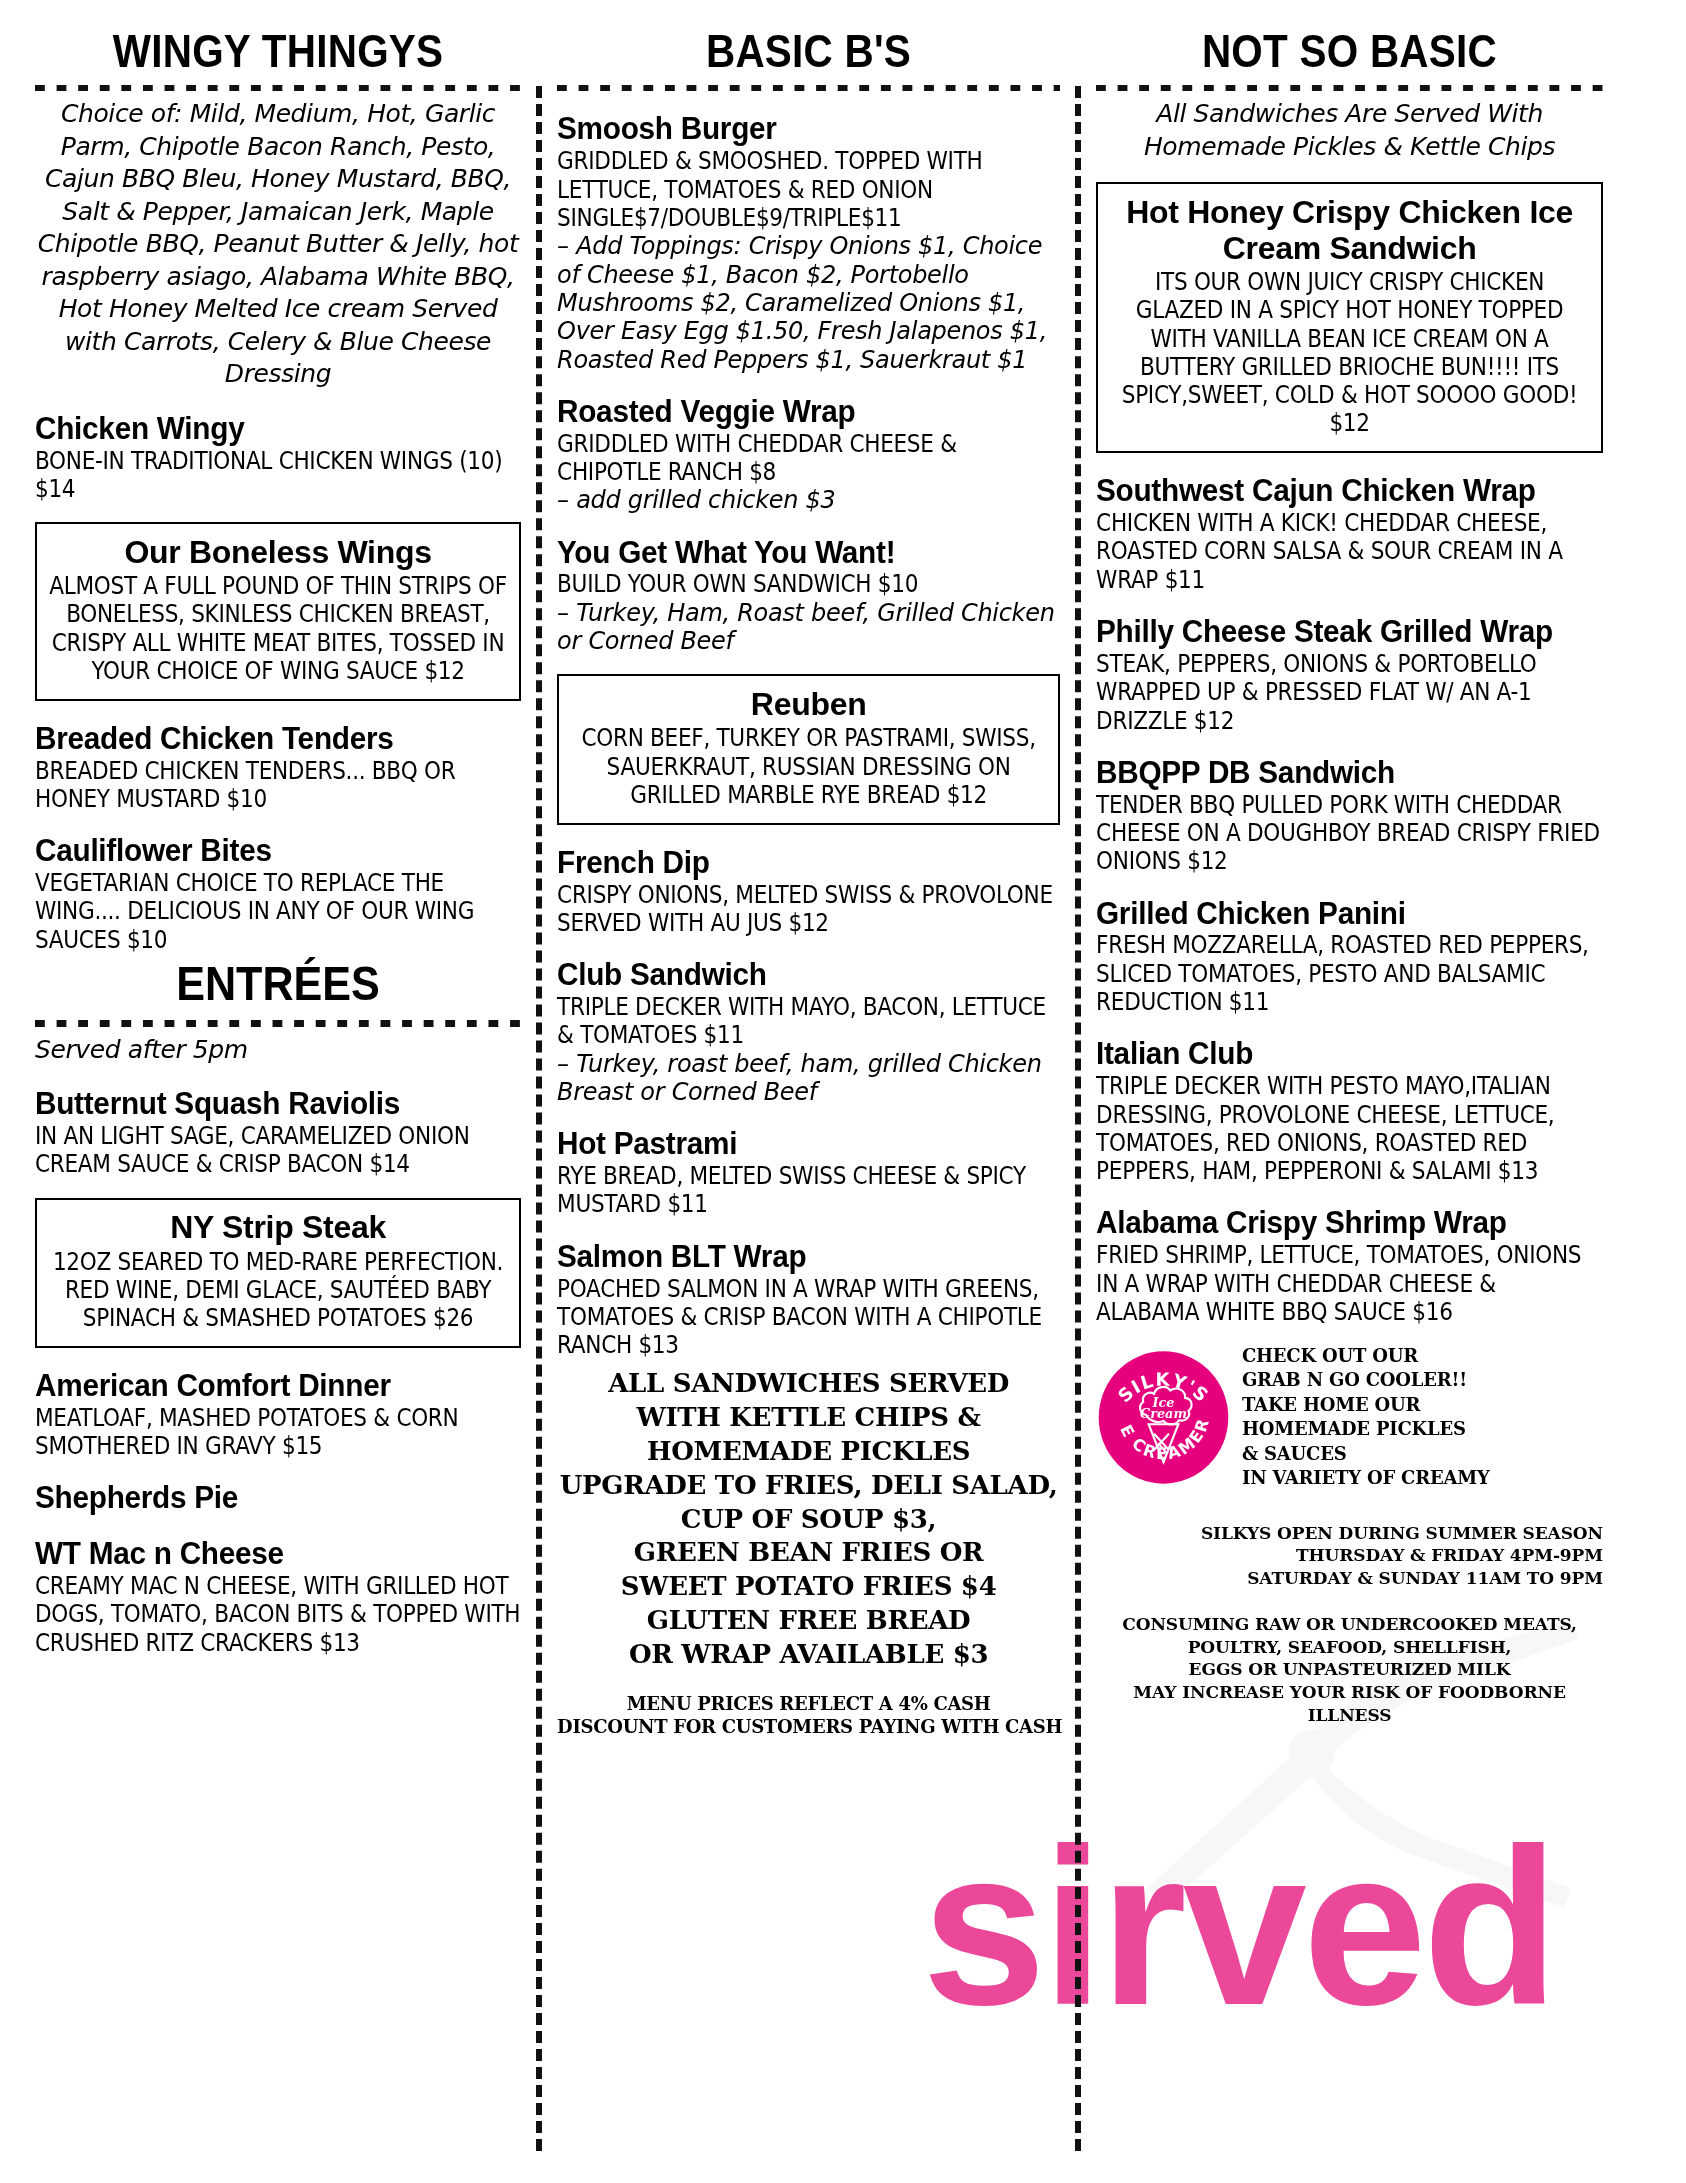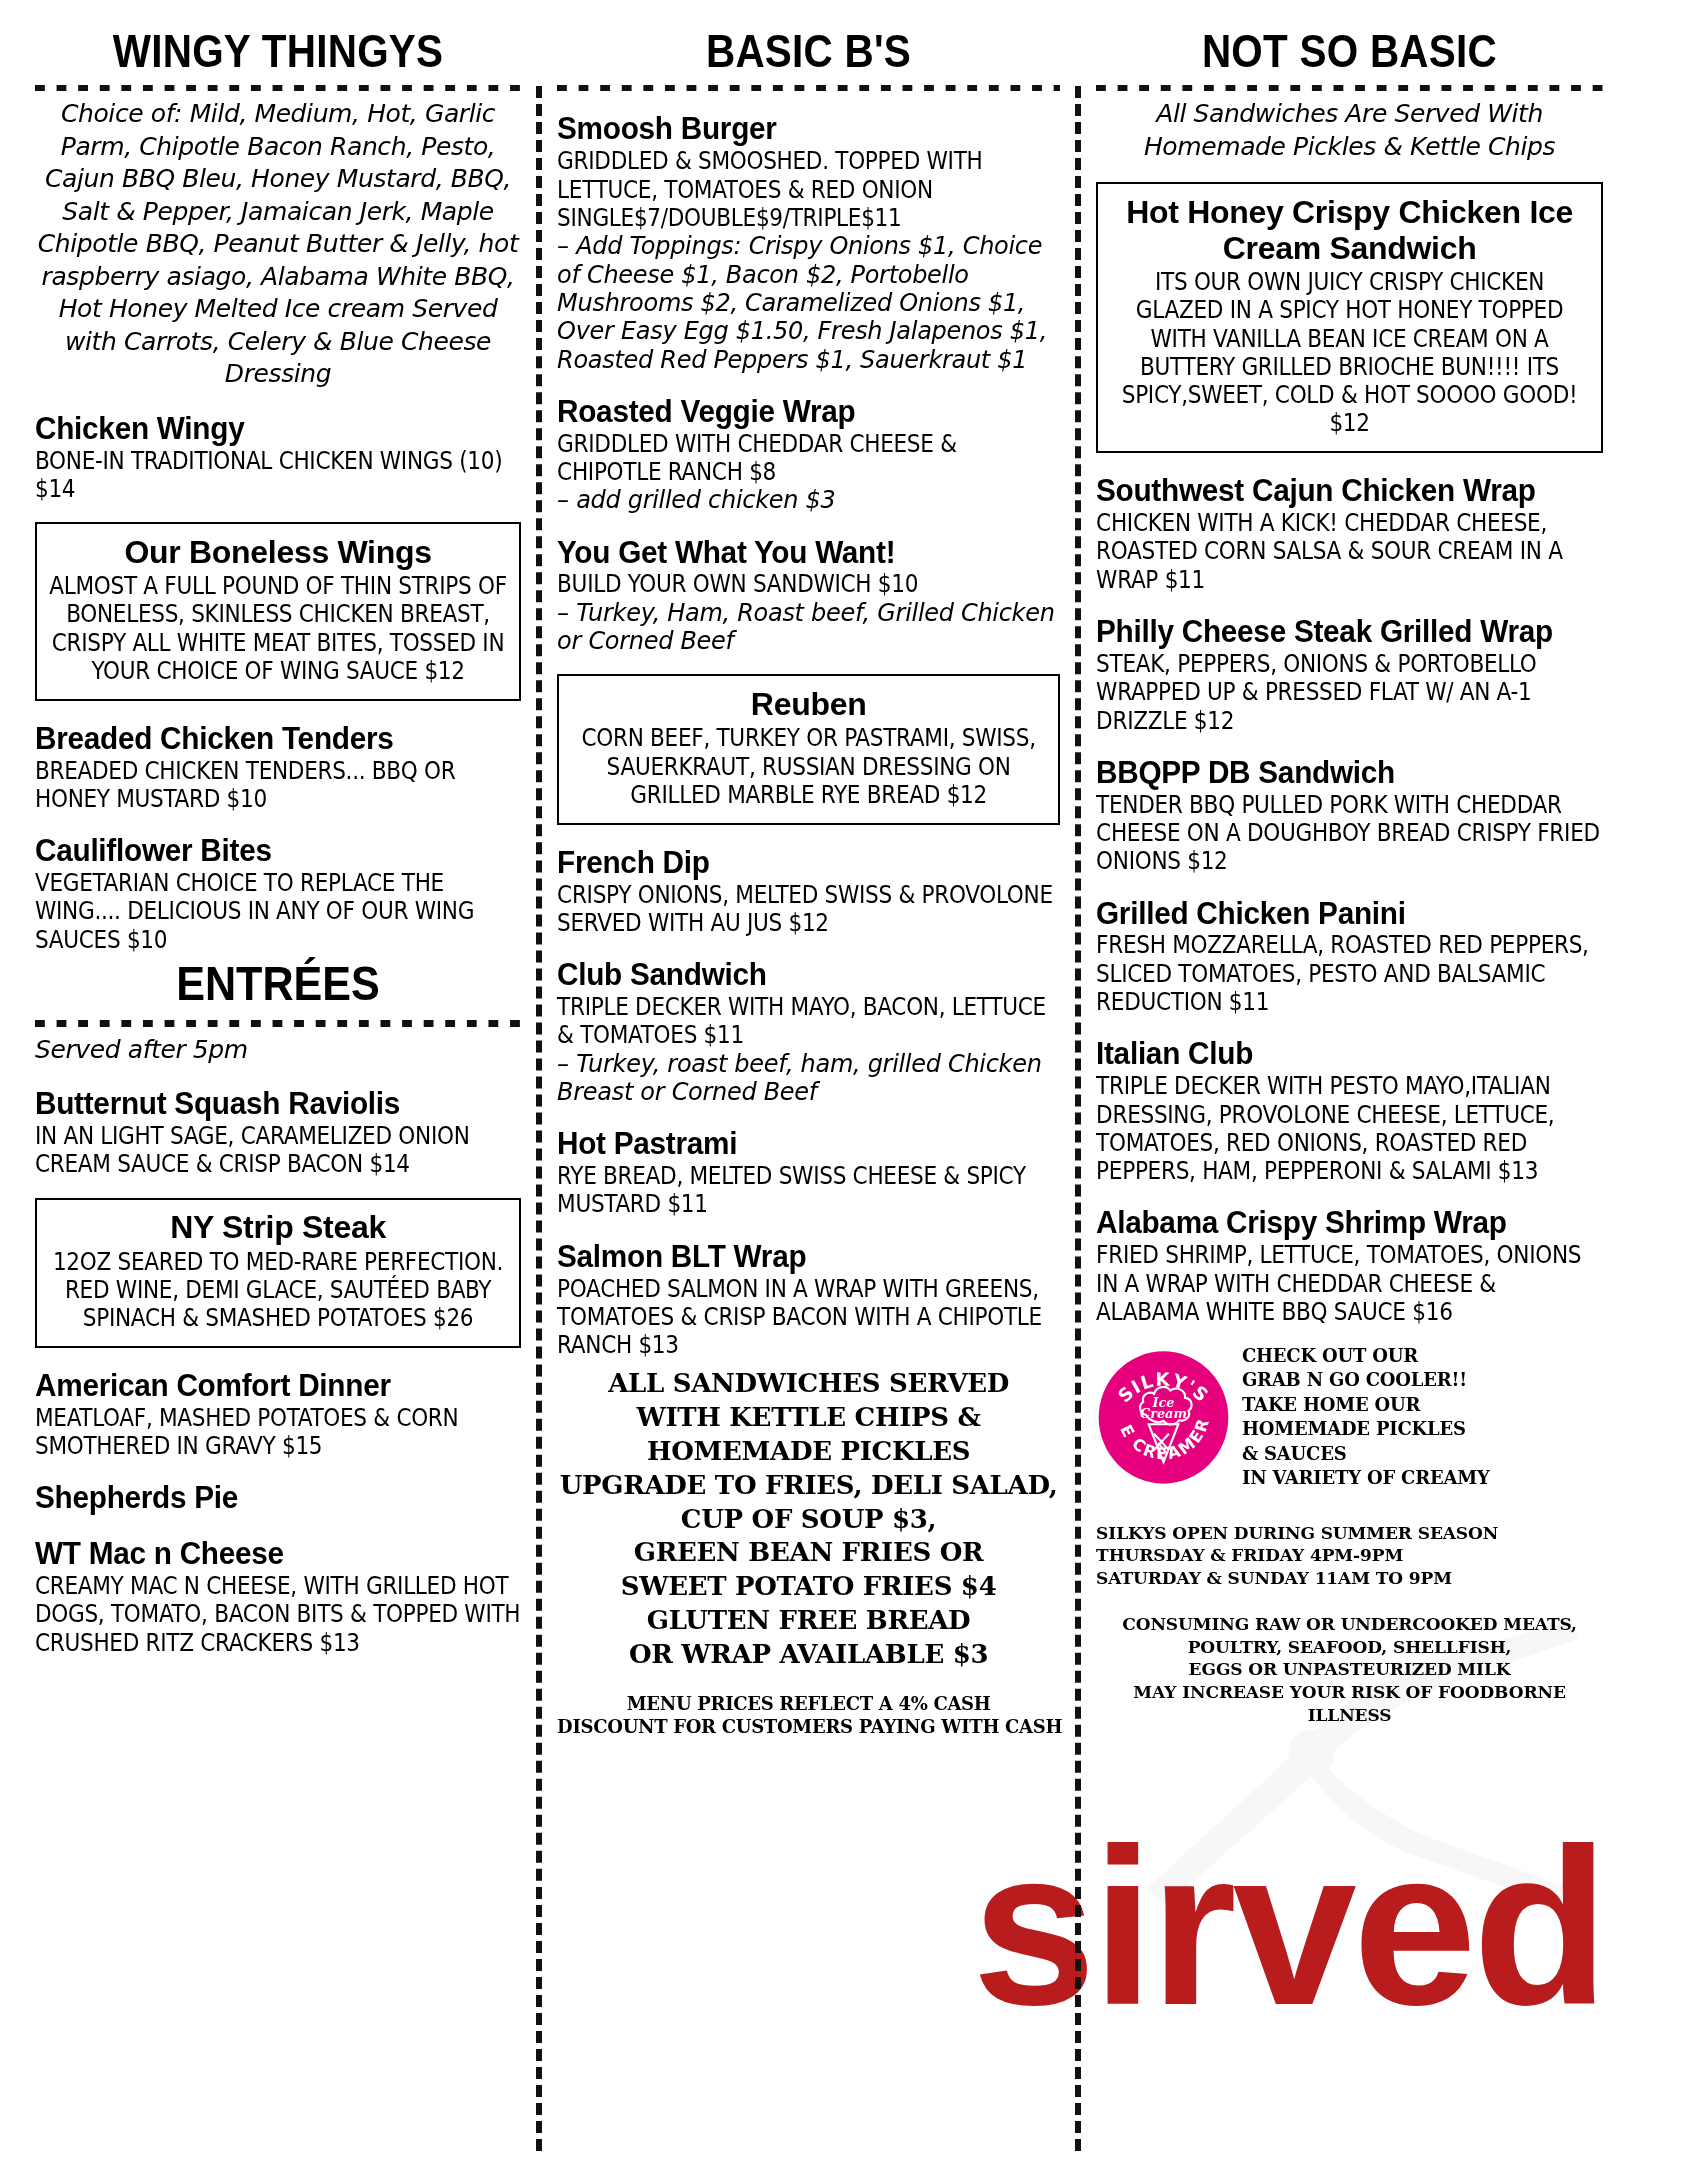--- a/index.html
+++ b/index.html
@@ -14,27 +14,27 @@
   #page {
     position: relative;
     width: 1687px;
     height: 2183px;
     background: #fff;
   }
 
   
   .watermark {
     position: absolute;
-    left: 972px;
+    left: 922px;
     top: 1815px;
     font-family: "Liberation Sans", sans-serif;
     font-size: 223px;
     font-weight: 700;
     letter-spacing: -4px;
-    color: #b91c1c;
+    color: #ec4899;
     z-index: 0;
     user-select: none;
     line-height: 1;
   }
   .watermark-fork {
     position: absolute;
     left: 1106px;
     top: 1538px;
     width: 472px;
     height: 378px;
@@ -178,21 +178,21 @@
     font-size: 18px;
     line-height: 1.36;
     letter-spacing: -0.2px;
   }
   .hours-block {
     margin-top: 31px;
     font-family: "DejaVu Serif", "Liberation Serif", serif;
     font-weight: 700;
     font-size: 17px;
     line-height: 1.34;
-    text-align: left;
+    text-align: right;
     letter-spacing: -0.1px;
   }
   .warn-block {
     margin-top: 23px;
     font-family: "DejaVu Serif", "Liberation Serif", serif;
     font-weight: 700;
     font-size: 17px;
     line-height: 1.34;
     text-align: center;
     letter-spacing: -0.1px;

